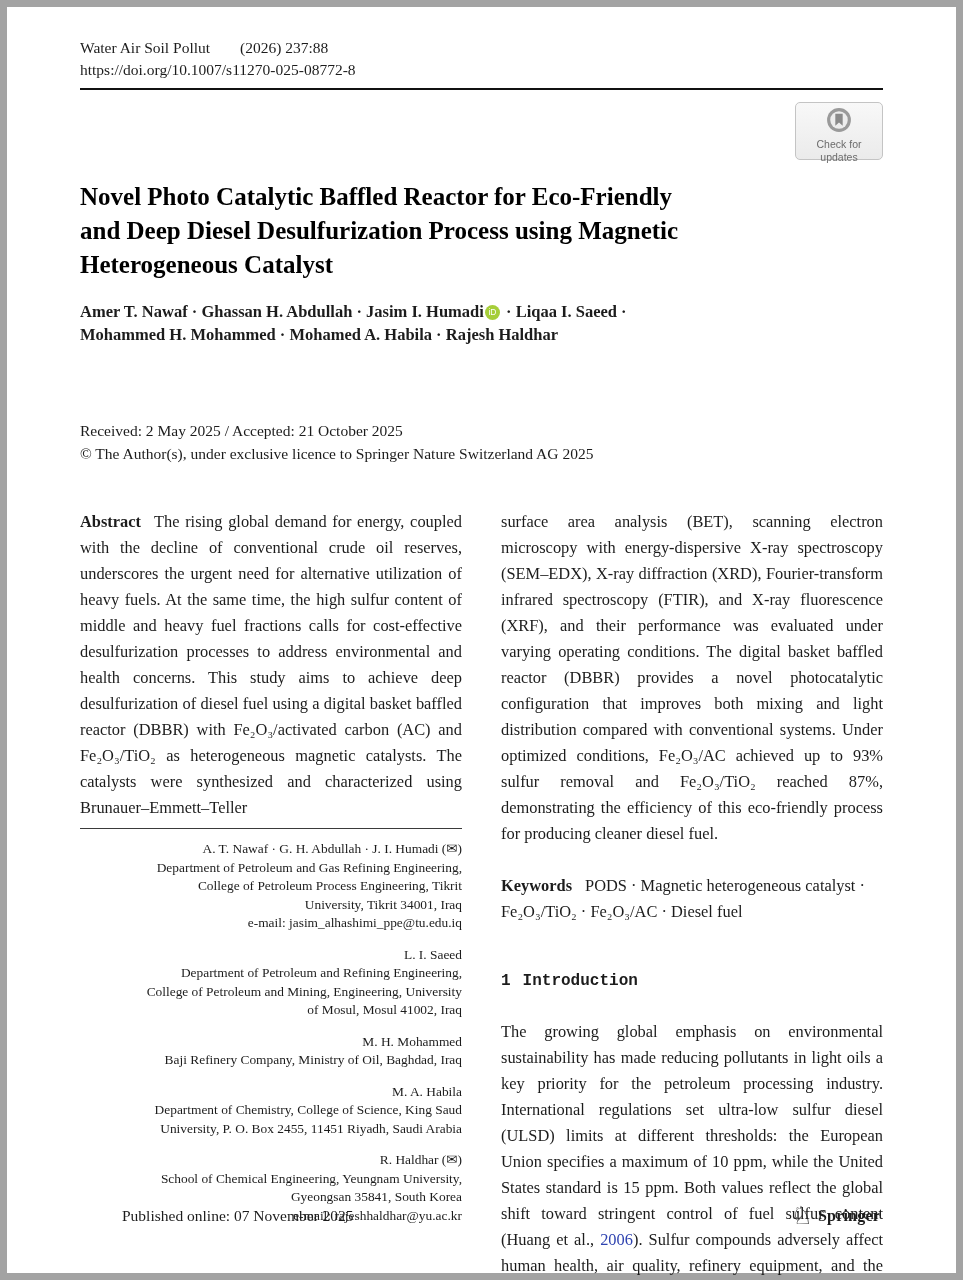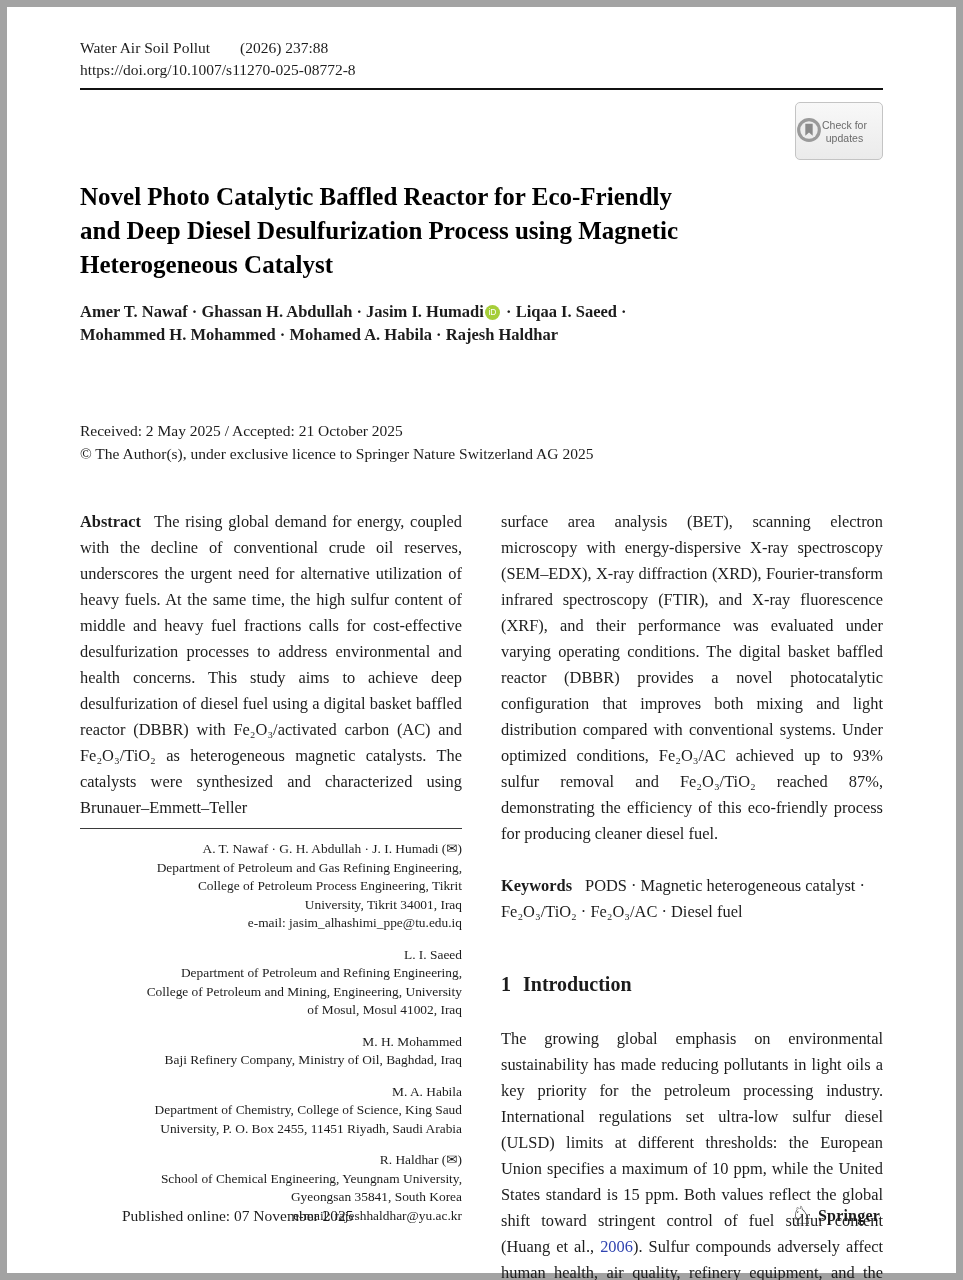--- a/index.html
+++ b/index.html
@@ -19,21 +19,21 @@
   .journal-header { font-size: 15.5px; line-height: 1.42; color: #1c1c1c; }
   .journal-issue { margin-left: 30px; }
   .top-rule { border: none; border-top: 2px solid #111; margin: 7px 0 0 0; }
 
   
   .badge-row { display: flex; justify-content: flex-end; margin-top: 12px; height: 58px; }
   .badge {
     width: 88px; box-sizing: border-box;
     border: 1px solid #c4c4c4; border-radius: 5px;
     background: linear-gradient(#f8f8f8, #ebebeb);
-    display: flex; flex-direction: row; align-items: center;
+    display: flex; flex-direction: column; align-items: center;
     padding: 4px 0 3px 0;
     cursor: pointer;
   }
   .badge-text {
     font-family: "Liberation Sans", "DejaVu Sans", sans-serif;
     font-size: 10.5px; line-height: 1.2; color: #6b6b6b;
     text-align: center; white-space: pre-line; margin-top: 1px;
   }
 
   
@@ -64,21 +64,21 @@
   
   .fn-rule { border: none; border-top: 1px solid #3a3a3a; margin: 7px 0 0 0; }
   .affiliations {
     padding-top: 11px; display: flex; flex-direction: column; gap: 13px;
     font-size: 13.4px; line-height: 1.38; text-align: right;
   }
   .affiliation { white-space: pre-line; }
 
   
   .keywords { margin: 26px 0 0 0; text-align: left; }
-  .section-heading { margin: 44px 0 0 0; font-size: 20px; font-weight: bold; }
+  .section-heading { margin: 44px 0 0 0; font-size: 16px; font-weight: bold; font-family: Liberation Mono, monospace; }
   .section-number { margin-right: 12px; }
   .intro-p { margin: 25px 0 0 0; }
   .cite-link { color: #2f43b0; text-decoration: none; cursor: pointer; }
 
   
   .footer {
     position: absolute; left: 73px; right: 76px; top: 1196px;
     display: flex; justify-content: space-between; align-items: center;
     font-size: 15.5px;
     margin-left: 42px;

